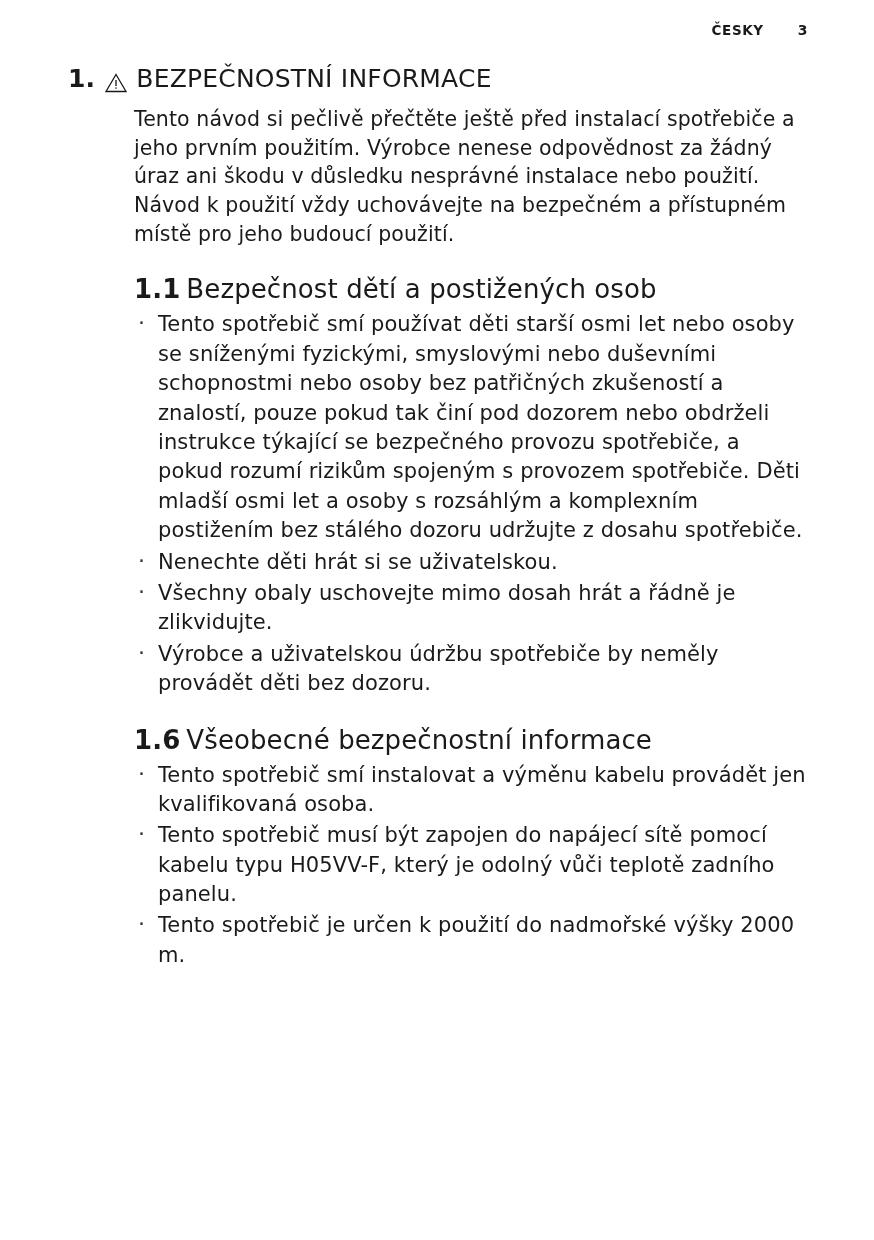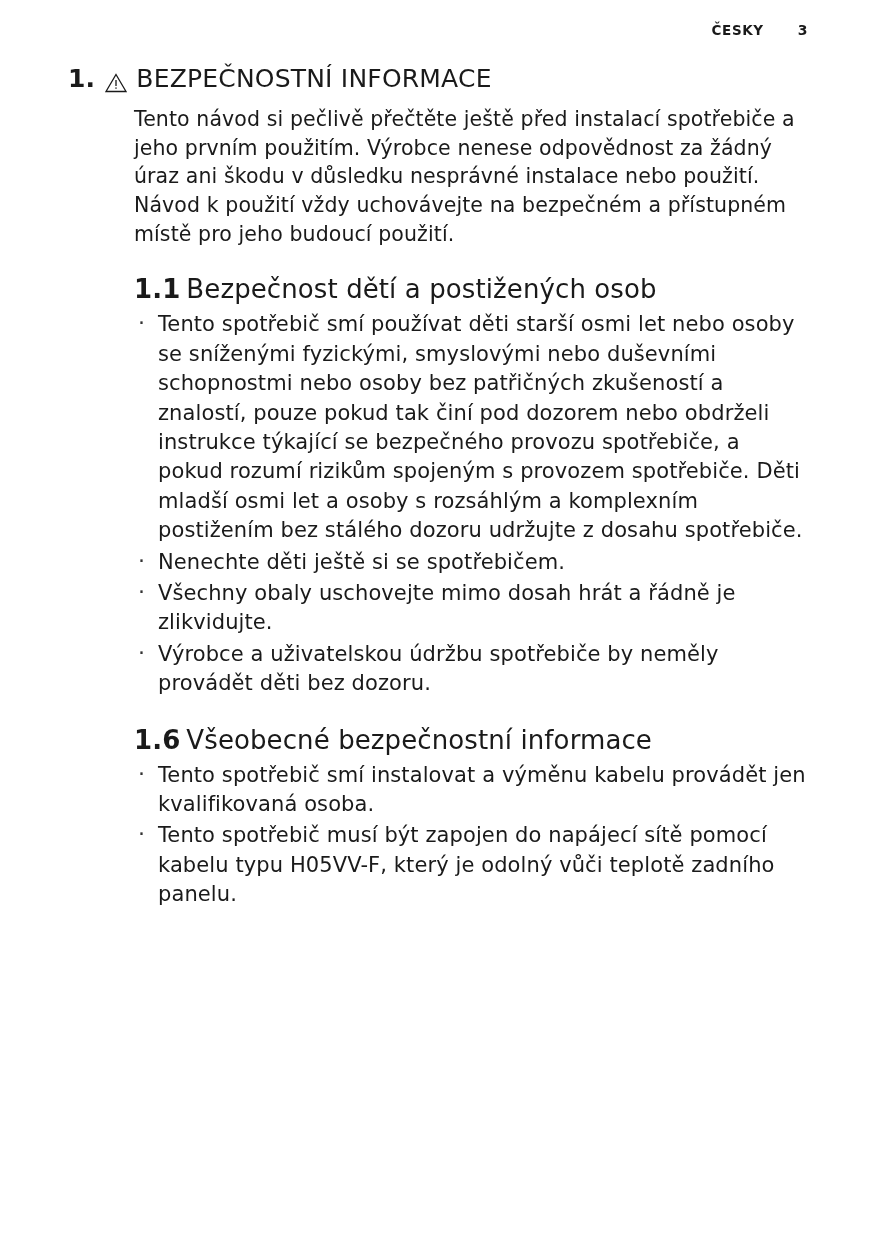--- a/index.html
+++ b/index.html
@@ -132,27 +132,28 @@
 
   <div class="indent">
 
     <p class="intro">Tento návod si pečlivě přečtěte ještě před instalací spotřebiče a jeho prvním použitím. Výrobce nenese odpovědnost za žádný úraz ani škodu v důsledku nesprávné instalace nebo použití. Návod k použití vždy uchovávejte na bezpečném a přístupném místě pro jeho budoucí použití.</p>
 
     <h2 class="sub">
       <span class="secnum">1.1</span><span>Bezpečnost dětí a postižených osob</span>
     </h2>
     <ul class="bullets">
       <li>Tento spotřebič smí používat děti starší osmi let nebo osoby se sníženými fyzickými, smyslovými nebo duševními schopnostmi nebo osoby bez patřičných zkušeností a znalostí, pouze pokud tak činí pod dozorem nebo obdrželi instrukce týkající se bezpečného provozu spotřebiče, a pokud rozumí rizikům spojeným s provozem spotřebiče. Děti mladší osmi let a osoby s rozsáhlým a komplexním postižením bez stálého dozoru udržujte z dosahu spotřebiče.</li>
-      <li>Nenechte děti ještě si se spotřebičem.</li>
+      <li>Nenechte děti hrát si se uživatelskou.</li>
       <li>Všechny obaly uschovejte mimo dosah hrát a řádně je zlikvidujte.</li>
       <li>Výrobce a uživatelskou údržbu spotřebiče by neměly provádět děti bez dozoru.</li>
     </ul>
 
     <h2 class="sub">
       <span class="secnum">1.6</span><span>Všeobecné bezpečnostní informace</span>
     </h2>
     <ul class="bullets">
       <li>Tento spotřebič smí instalovat a výměnu kabelu provádět jen kvalifikovaná osoba.</li>
       <li>Tento spotřebič musí být zapojen do napájecí sítě pomocí kabelu typu H05VV-F, který je odolný vůči teplotě zadního panelu.</li>
+      <li>Tento spotřebič je určen k použití do nadmořské výšky 2000 m.</li>
     </ul>
 
   </div>
 </div>
 
 </body></html>

